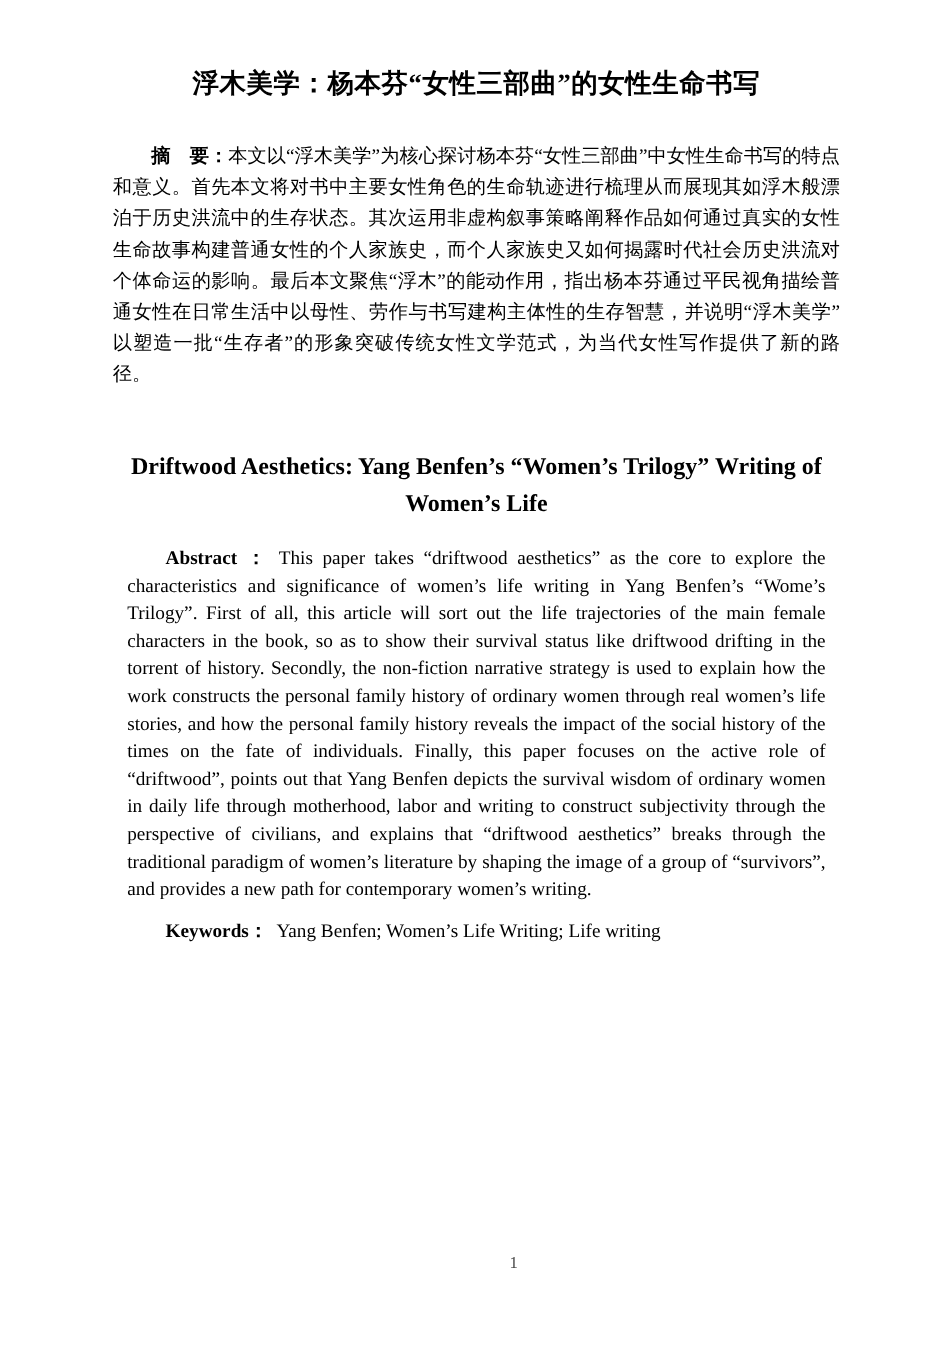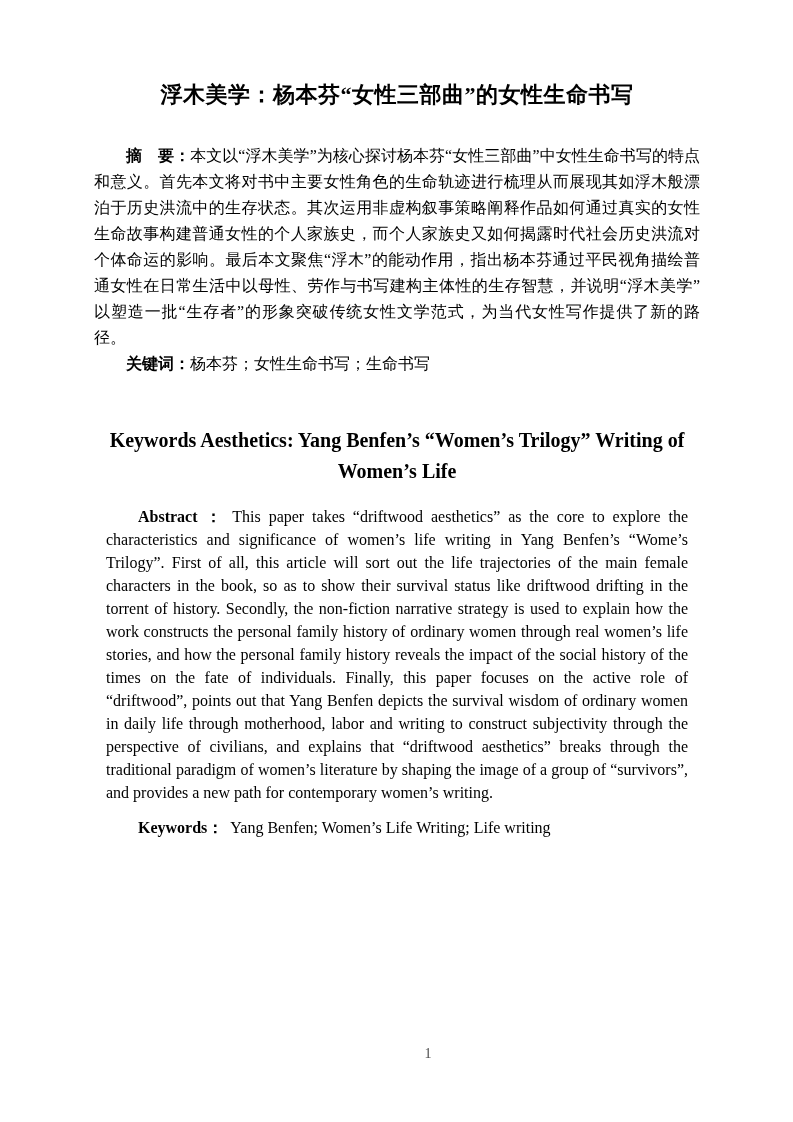--- a/index.html
+++ b/index.html
@@ -8,21 +8,21 @@
     background: #ffffff;
   }
   .page {
     position: relative;
     width: 793px;
     height: 1122px;
     margin: 0;
     background: #ffffff;
     color: #000000;
     box-sizing: border-box;
-    padding: 84px 93px 0 94px;
+    padding: 59px 93px 0 94px;
     font-family: "Liberation Serif", "DejaVu Serif", serif;
     overflow: hidden;
   }
   .zh-title {
     margin: 0 0 37px 0;
     font-size: 22px;
     line-height: 22px;
     font-weight: bold;
     text-align: center;
     letter-spacing: 0.5px;
@@ -79,23 +79,22 @@
 </style>
 </head>
 <body>
 
 <div class="page">
 
   <h1 class="zh-title">浮木美学：杨本芬“女性三部曲”的女性生命书写</h1>
 
   <p class="zh-abstract"><span class="label">摘　要：</span><span>本文以“浮木美学”为核心探讨杨本芬“女性三部曲”中女性生命书写的特点和意义。首先本文将对书中主要女性角色的生命轨迹进行梳理从而展现其如浮木般漂泊于历史洪流中的生存状态。其次运用非虚构叙事策略阐释作品如何通过真实的女性生命故事构建普通女性的个人家族史，而个人家族史又如何揭露时代社会历史洪流对个体命运的影响。最后本文聚焦“浮木”的能动作用，指出杨本芬通过平民视角描绘普通女性在日常生活中以母性、劳作与书写建构主体性的生存智慧，并说明“浮木美学”以塑造一批“生存者”的形象突破传统女性文学范式，为当代女性写作提供了新的路径。</span></p>
 
-  <p class="zh-keywords"><span class="label">关键词：</span><span>杨本芬；女性生命书写；生命书写</span></p>
 
-  <h2 class="en-title">Keywords Aesthetics: Yang Benfen’s “Women’s Trilogy” Writing of Women’s Life</h2>
+  <h2 class="en-title">Driftwood Aesthetics: Yang Benfen’s “Women’s Trilogy” Writing of Women’s Life</h2>
 
   <p class="en-abstract"><span class="label gap-after">Abstract ：</span><span>This paper takes “driftwood aesthetics” as the core to explore the characteristics and significance of women’s life writing in Yang Benfen’s “Wome’s Trilogy”. First of all, this article will sort out the life trajectories of the main female characters in the book, so as to show their survival status like driftwood drifting in the torrent of history. Secondly, the non-fiction narrative strategy is used to explain how the work constructs the personal family history of ordinary women through real women’s life stories, and how the personal family history reveals the impact of the social history of the times on the fate of individuals. Finally, this paper focuses on the active role of “driftwood”, points out that Yang Benfen depicts the survival wisdom of ordinary women in daily life through motherhood, labor and writing to construct subjectivity through the perspective of civilians, and explains that “driftwood aesthetics” breaks through the traditional paradigm of women’s literature by shaping the image of a group of “survivors”, and provides a new path for contemporary women’s writing.</span></p>
 
   <p class="en-keywords"><span class="label gap-after">Keywords：</span><span>Yang Benfen; Women’s Life Writing; Life writing</span></p>
 
   <span class="page-number">1</span>
 
 </div>
 
 </body></html>

